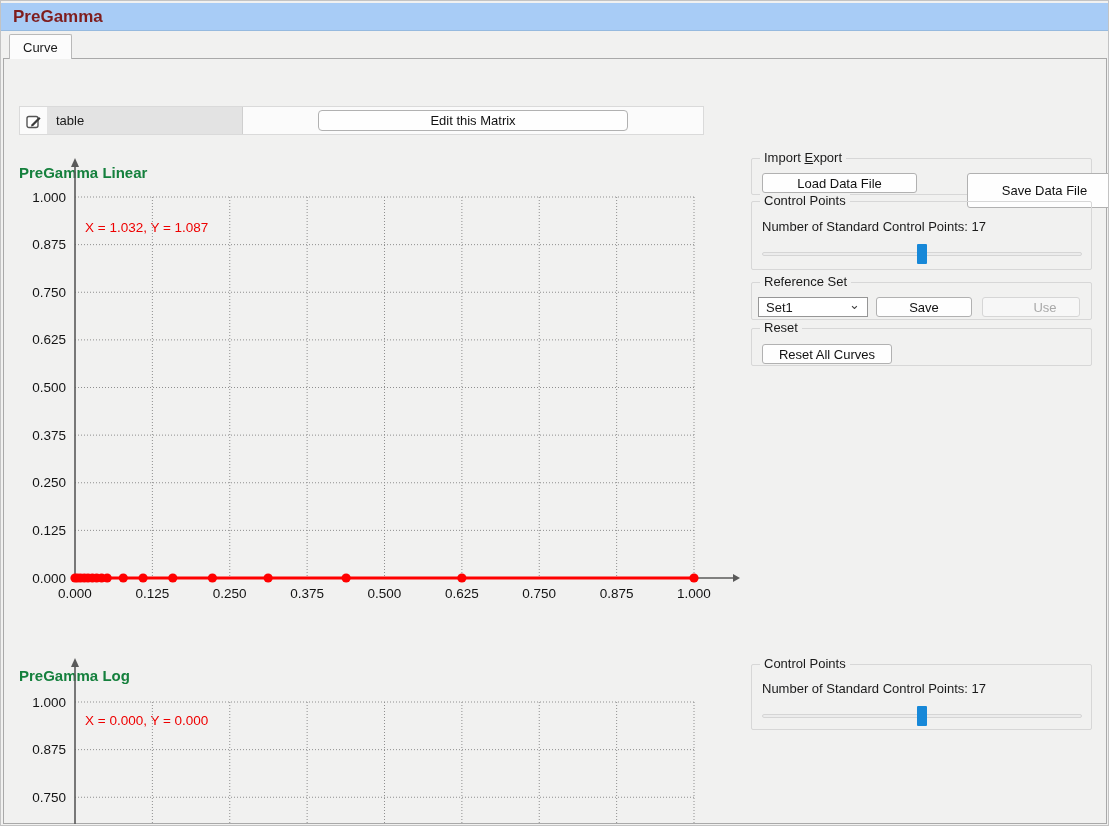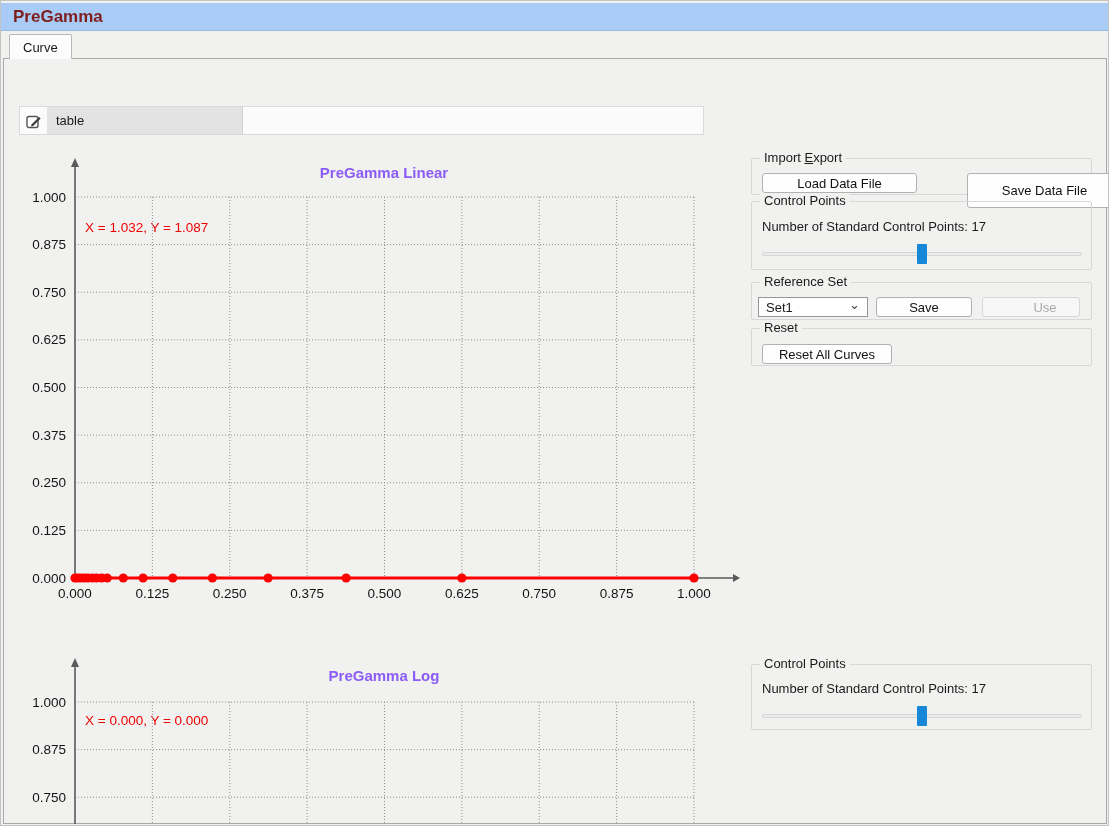--- a/index.html
+++ b/index.html
@@ -35,21 +35,21 @@
   .slider{position:absolute;left:10px;width:320px;height:20px;}
   .groove{position:absolute;top:8px;left:0;width:100%;height:4px;background:#ececec;border:1px solid #d5d5d5;
     box-sizing:border-box;border-radius:2px;}
   .thumb{position:absolute;top:0;width:10px;height:20px;background:#1788d8;border-radius:1px;}
   .combo{position:absolute;border:1px solid #969696;background:#fff;display:flex;align-items:center;
     justify-content:space-between;padding:0 7px;font-size:13px;box-sizing:border-box;}
   .combo .chev{font-size:13px;color:#404040;line-height:8px;margin-top:-5px;}
   .chart{position:absolute;overflow:hidden;z-index:2;}
   #chart-linear{left:18px;top:152px;width:730px;height:472px;}
   #chart-log{left:18px;top:650px;width:730px;height:173px;}
-  .chart-title{position:absolute;left:0;width:100%;text-align:center;font-weight:bold;font-size:15px;color:#8b5cf6;}
+  .chart-title{position:absolute;left:0;width:100%;font-weight:bold;font-size:15px;color:#15803d;}
   .chart-readout{position:absolute;left:66px;color:#ee0000;font-size:13.5px;}
   .chart svg{position:absolute;left:0;top:0;}
   .edit-icon-svg{display:block;}
 </style>
 </head>
 <body>
 
 <div class="window">
 
   <div class="titlebar">
@@ -67,20 +67,23 @@
 
   <div class="prop-row" style="top:105px;">
     <div class="cell-icon">
       <svg class="edit-icon-svg" width="16" height="16" viewBox="0 0 16 16">
         <rect x="1" y="3.5" width="11" height="11" rx="2" fill="#ffffff" stroke="#555" stroke-width="1.4"></rect>
         <path d="M5.5 11.5 L13 4 L14.6 5.6 L7.1 13.1 L5 13.6 Z" fill="#3c3c3c"></path>
       </svg>
     </div>
     <div class="cell-label">
       <span>table</span>
+    </div>
+    <div class="cell-controls">
+      <div class="btn" style="left:75px;top:3px;width:310px;height:21px;border-radius:4px;">Edit this Matrix</div>
     </div>
   </div>
 
   <div class="groupbox" style="top:157px;height:37px;">
     <div class="gb-title">
       <span>Import </span><span class="mn">E</span><span>xport</span>
     </div>
     <div class="btn" style="left:10px;top:14px;width:155px;height:20px;">Load Data File</div>
     <div class="btn" style="left:173px;top:14px;width:155px;height:35px;margin-left:42px;">Save Data File</div>
   </div>

